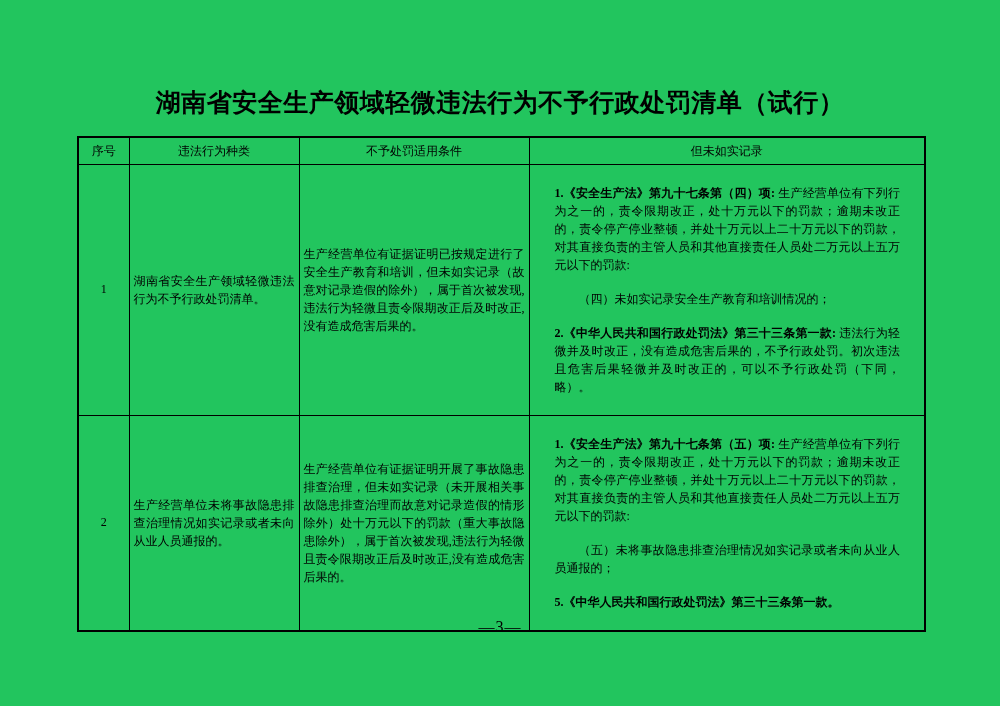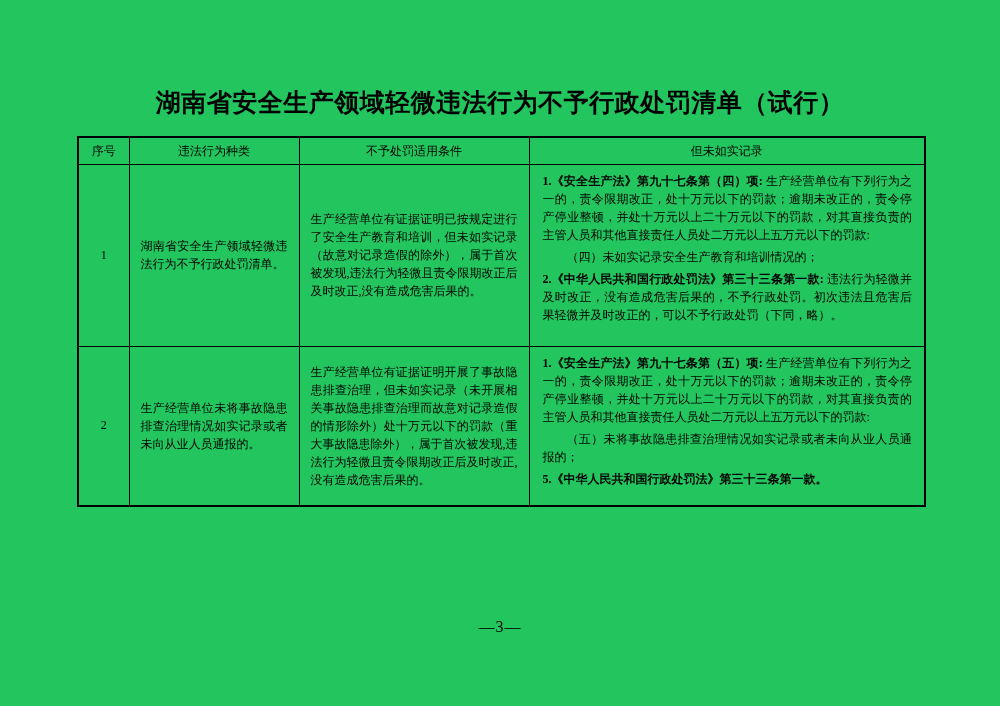--- a/index.html
+++ b/index.html
@@ -59,32 +59,32 @@
   }
   tr.body-row-0 { height: 182px; }
   tr.body-row-1 { height: 160px; }
   td.cell-no {
     text-align: center;
     vertical-align: middle;
   }
   td.cell-violation,
   td.cell-condition {
     vertical-align: middle;
-    padding: 6px 11px;
+    padding: 6px 4px;
     line-height: 18px;
     text-align: justify;
   }
   td.cell-legal {
     vertical-align: top;
     padding: 3px 8px 3px 9px;
     line-height: 18px;
     text-align: justify;
   }
   p.legal-para {
-    margin: 4px;
+    margin: 16px;
     text-align: justify;
   }
   p.legal-para.indent {
     text-indent: 2em;
   }
   p.legal-para b {
     font-weight: bold;
   }
   .page-number {
     position: absolute;

